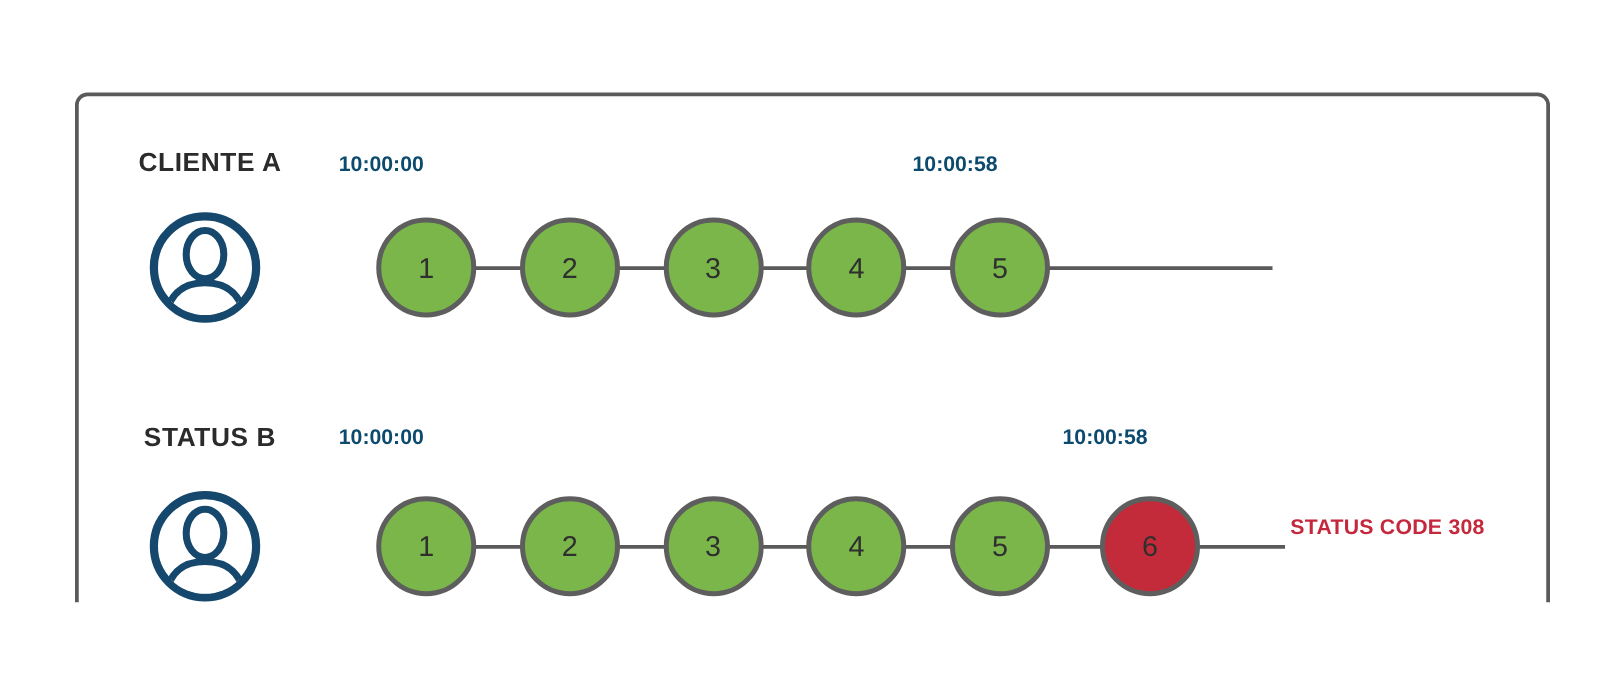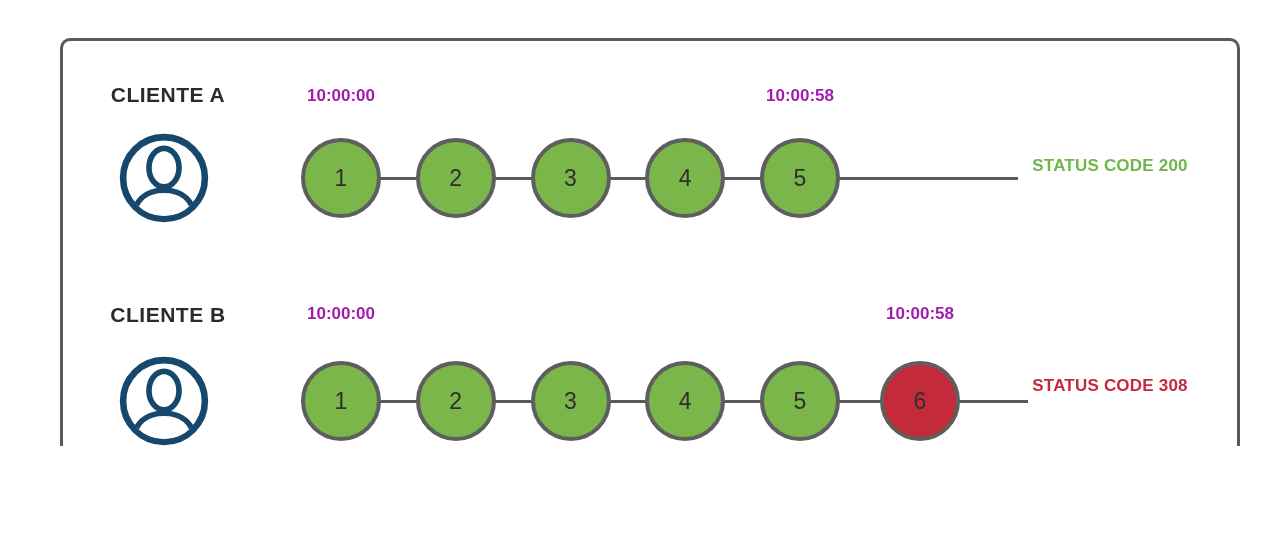--- a/index.html
+++ b/index.html
@@ -1,32 +1,33 @@
 <!DOCTYPE html>
 <html><head>
 <meta charset="utf-8">
 <style>
   html,body{margin:0;padding:0;background:#ffffff;}
   .canvas{
     position:relative;width:1280px;height:446px;background:#ffffff;overflow:hidden;
     font-family:"Liberation Sans",sans-serif;
+    margin-top:36px;
   }
   .frame{
     position:absolute;left:60px;top:38px;width:1180px;height:460px;
     box-sizing:border-box;border:3px solid #5a5a5a;border-radius:10px;background:#ffffff;
   }
   .client-label{
     position:absolute;left:60px;width:216px;text-align:center;
     font-size:21px;font-weight:700;letter-spacing:.5px;color:#2b2b2b;white-space:nowrap;
   }
   .avatar{position:absolute;left:117px;width:94px;height:94px;}
   .track-line{position:absolute;height:3px;background:#5a5a5a;}
   .time-label{
-    position:absolute;width:140px;text-align:center;
-    font-size:17px;font-weight:700;color:#a21caf;white-space:nowrap;
+    position:absolute;width:140px;
+    font-size:17px;font-weight:700;color:#0c4a6e;white-space:nowrap;
   }
   .request-circle{
     position:absolute;width:80px;height:80px;box-sizing:border-box;
     border:4px solid #5e5e5e;border-radius:50%;
     display:flex;align-items:center;justify-content:center;
   }
   .request-number{font-size:23px;font-weight:400;color:#2f2f2f;}
   .status{
     position:absolute;left:1010px;width:200px;text-align:center;
     font-size:17px;line-height:21px;font-weight:700;letter-spacing:.2px;white-space:nowrap;
@@ -62,23 +63,22 @@
     <div class="request-circle" style="left: 530.5px; top: 138px; background: rgb(122, 182, 74);">
       <div class="request-number">3</div>
     </div>
     <div class="request-circle" style="left: 645.25px; top: 138px; background: rgb(122, 182, 74);">
       <div class="request-number">4</div>
     </div>
     <div class="request-circle" style="left: 760px; top: 138px; background: rgb(122, 182, 74);">
       <div class="request-number">5</div>
     </div>
     <div class="status" style="top: 155px; color: rgb(109, 182, 74);">
-      <div class="status-line1">STATUS CODE 200</div>
     </div>
-    <div class="client-label" style="top: 303px;">CLIENTE B</div>
+    <div class="client-label" style="top: 303px;">STATUS B</div>
     <div class="avatar" style="top: 354px;"><svg width="94" height="94" viewBox="0 0 100 100">
         <defs>
           <clipPath id="clip-1">
             <circle cx="50" cy="50" r="40.5"></circle>
           </clipPath>
         </defs>
         <circle cx="50" cy="50" r="43.5" fill="#fff" stroke="#15486C" stroke-width="7"></circle>
         <g clip-path="url(#clip-1)">
           <path d="M16 102 C16 72 32 63 50 63 C68 63 84 72 84 102 Z" fill="#fff" stroke="#15486C" stroke-width="6"></path>
           <ellipse cx="50" cy="39" rx="16" ry="20.5" fill="#fff" stroke="#15486C" stroke-width="6"></ellipse>

